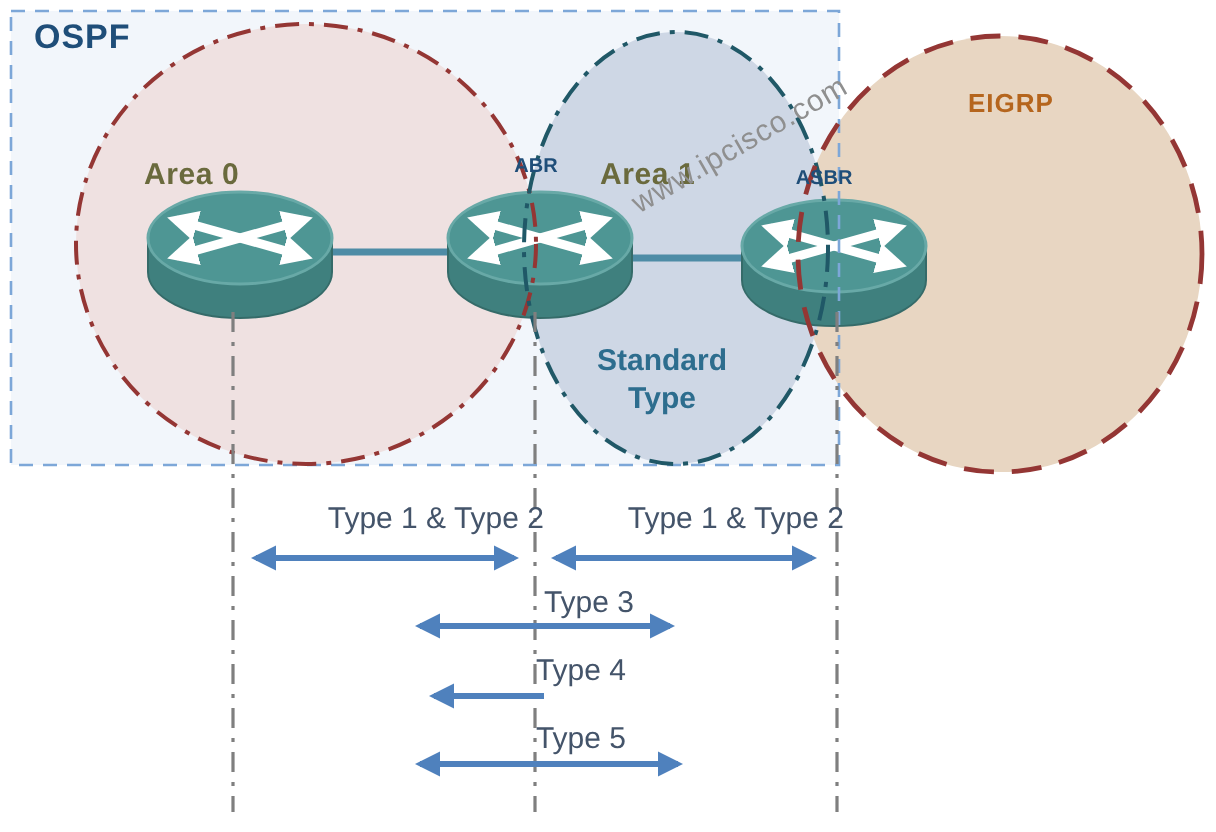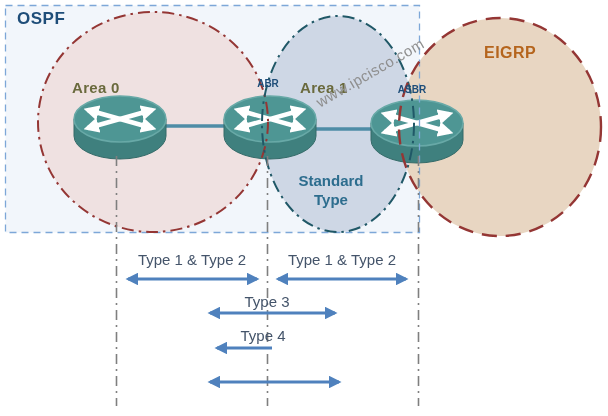--- a/index.html
+++ b/index.html
@@ -5,36 +5,36 @@
   html,body{margin:0;padding:0;background:#ffffff;}
   .canvas{
     position:relative;
     width:608px;height:416px;
     font-family:"Liberation Sans","DejaVu Sans",sans-serif;
     overflow:hidden;background:#ffffff;padding-left:42px;
   }
   .canvas svg{position:absolute;left:0;top:0;}
   .label{position:absolute;white-space:nowrap;}
   .lbl-ospf{left:17px;top:9px;font-size:17px;font-weight:bold;color:#1f4e79;letter-spacing:.5px;}
-  .lbl-eigrp{left:484px;top:44px;font-size:16px;font-weight:bold;color:#b5651d;letter-spacing:.5px;}
+  .lbl-eigrp{left:484px;top:44px;font-size:13px;font-weight:bold;color:#b5651d;letter-spacing:.5px;}
   .lbl-area{font-size:15px;font-weight:bold;color:#6a6a3d;letter-spacing:.3px;margin-top:32px;}
   .lbl-area0{left:72px;top:47px;}
   .lbl-area1{left:300px;top:47px;}
   .lbl-router{font-size:10px;font-weight:bold;color:#1f4e79;text-align:center;width:56px;}
   .lbl-abr{left:240px;top:78px;}
   .lbl-asbr{left:384px;top:84px;}
   .lbl-zone{font-size:15px;font-weight:bold;text-align:center;width:100px;white-space:normal;line-height:1.25;}
   .lbl-backbone{left:85px;top:172px;color:#b5651d;}
   .lbl-standard{left:281px;top:172px;color:#2d6d8e;}
   .lbl-watermark{
     left:283px;top:64px;width:174px;text-align:center;
     font-size:15px;color:#8f8f8f;letter-spacing:.5px;
     transform:rotate(-30deg);transform-origin:center center;
   }
-  .lbl-lsa{font-size:15px;color:#44546a;text-align:center;}
+  .lbl-lsa{font-size:15px;color:#44546a;text-align:right;}
   .lsa-12a{left:112px;top:251px;width:160px;}
   .lsa-12b{left:262px;top:251px;width:160px;}
   .lsa-3{left:217px;top:293px;width:100px;}
   .lsa-4{left:213px;top:327px;width:100px;}
   .lsa-5{left:213px;top:361px;width:100px;}
 </style>
 </head>
 <body>
 
 <div class="canvas">
@@ -93,14 +93,15 @@
   <div class="label lbl-eigrp">EIGRP</div>
   <div class="label lbl-router lbl-abr">ABR</div>
   <div class="label lbl-router lbl-asbr">ASBR</div>
   <div class="label lbl-zone lbl-standard">Standard Type</div>
   <div class="label lbl-watermark">www.ipcisco.com</div>
 
   <div class="label lbl-lsa lsa-12a">Type 1 &amp; Type 2</div>
   <div class="label lbl-lsa lsa-12b">Type 1 &amp; Type 2</div>
   <div class="label lbl-lsa lsa-3">Type 3</div>
   <div class="label lbl-lsa lsa-4">Type 4</div>
+  <div class="label lbl-lsa lsa-5">Type 5</div>
 
 </div>
 
 </body></html>

